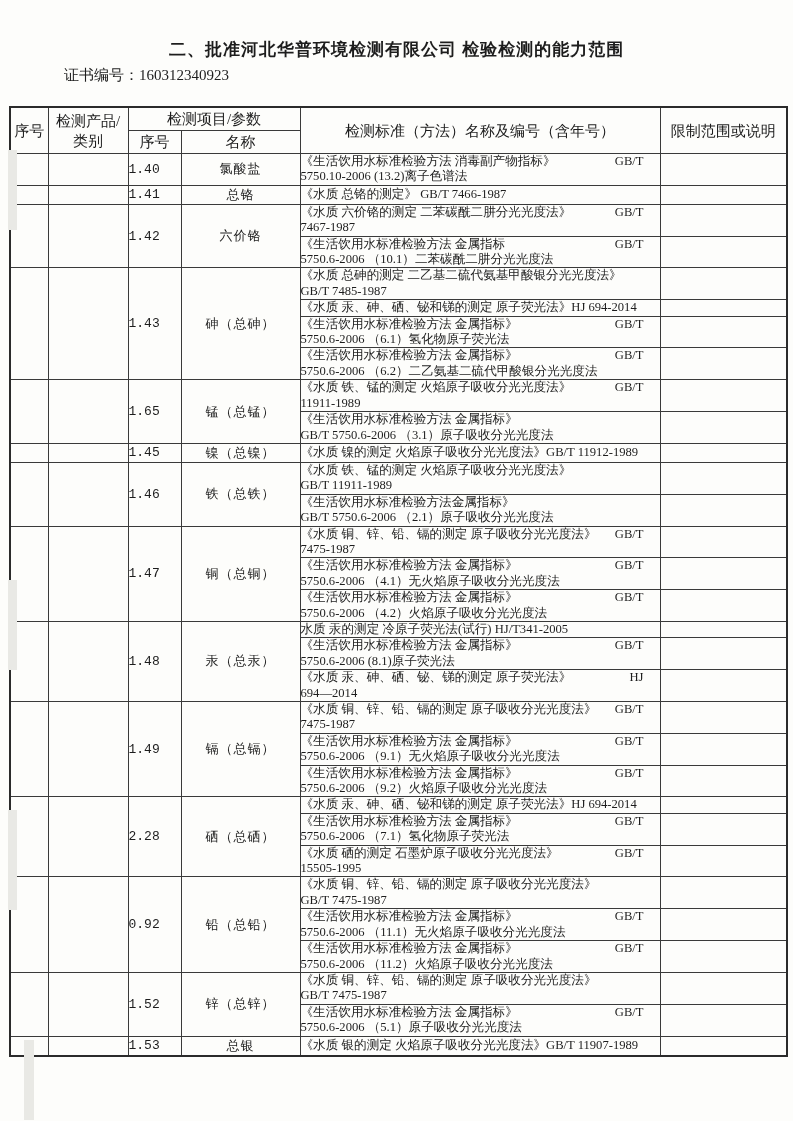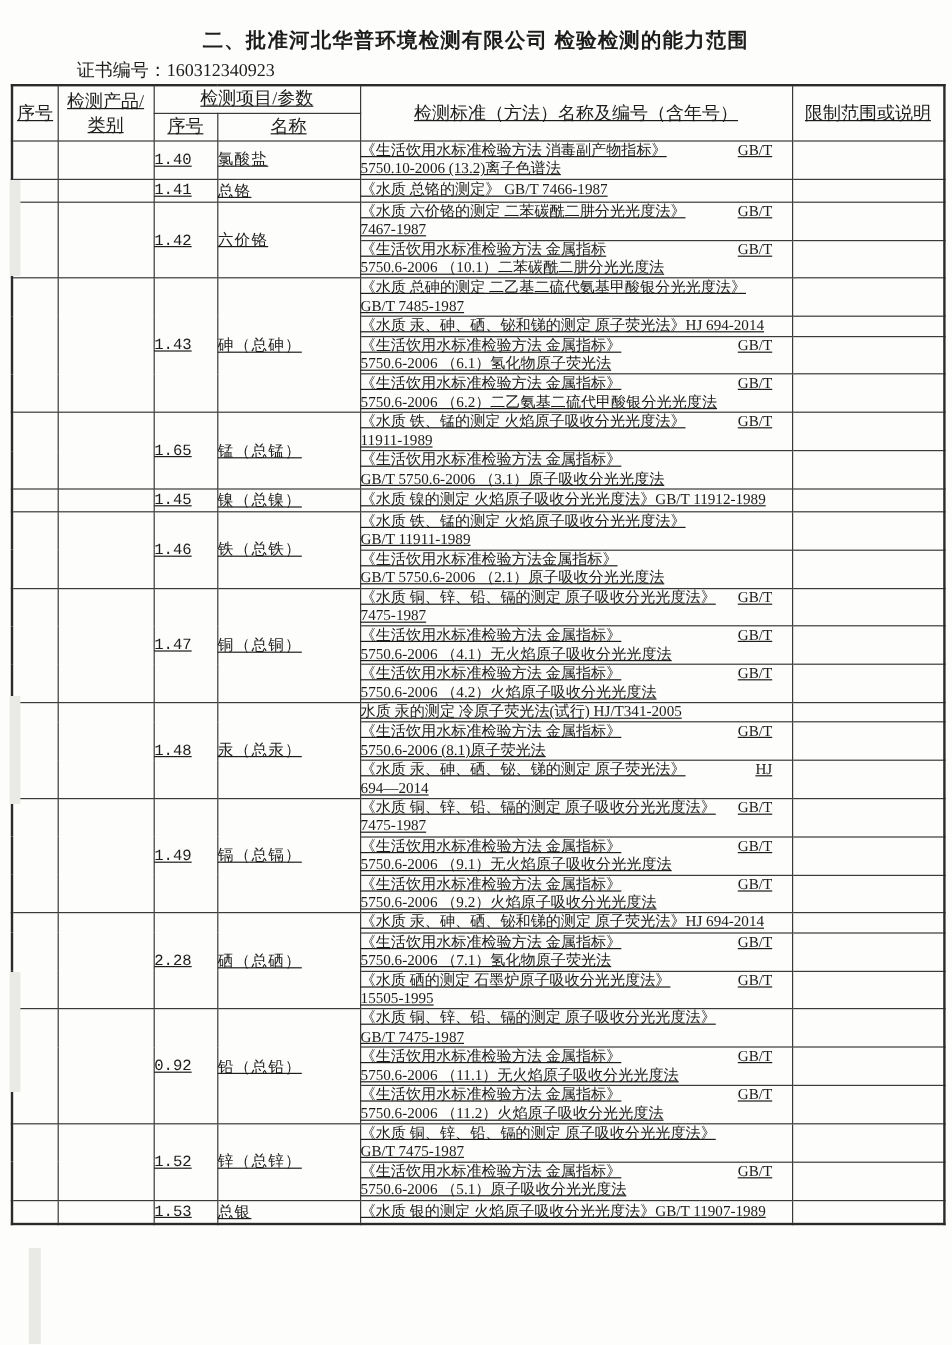--- a/index.html
+++ b/index.html
@@ -8,56 +8,55 @@
     background:#fdfdfb;
     position:relative;
     overflow:hidden;
     font-family:"Liberation Serif","DejaVu Serif",serif;
     color:#1d1d1d;
   }
   .page{position:relative;width:793px;height:1121px;}
   .doc-title{
     text-align:center;
     font-size:17px;font-weight:bold;
-    padding-top:22px;
+    padding-top:38px;
     letter-spacing:1px;
   }
   .meta{margin-left:64px;font-size:15px;line-height:21px;margin-top:4px;}
   .meta-row{
     display:flex;justify-content:space-between;
     margin-left:64px;margin-right:70px;
     font-size:15px;line-height:21px;
   }
   .page-indicator{font-size:15px;}
   table.cap{
     border-collapse:collapse;table-layout:fixed;
-    margin-left:9px;margin-top:0;
+    margin-left:9px;margin-top:20px;
     width:777px;
     border:2px solid #2b2b2b;
-    text-decoration:underline;
   }
   table.cap th, table.cap td{
     border:1px solid #3a3a3a;
     padding:0;
     vertical-align:middle;
   }
   table.cap th{
     font-size:15px;font-weight:normal;
     text-align:center;line-height:20px;
     padding:1px 2px;
   }
   th.h-limit{padding:1px 14px;}
   td.c-seq, td.c-cat{background:transparent;}
   td.c-no{
     font-size:13px;text-align:left;
     padding:1px 2px 1px 5px;
     font-family:"Liberation Mono","DejaVu Sans Mono",monospace;
   }
   td.c-name{
-    font-size:13px;text-align:left;
+    font-size:13px;text-align:center;
     padding:1px 2px 1px 5px;
     letter-spacing:1px;
   }
   td.c-std{
     font-size:12.6px;line-height:15.4px;
     padding:1px 6px 1px 5px;
     vertical-align:middle;
   }
   .std-l1{white-space:nowrap;}
   .std-l1.just{display:flex;justify-content:space-between;}

